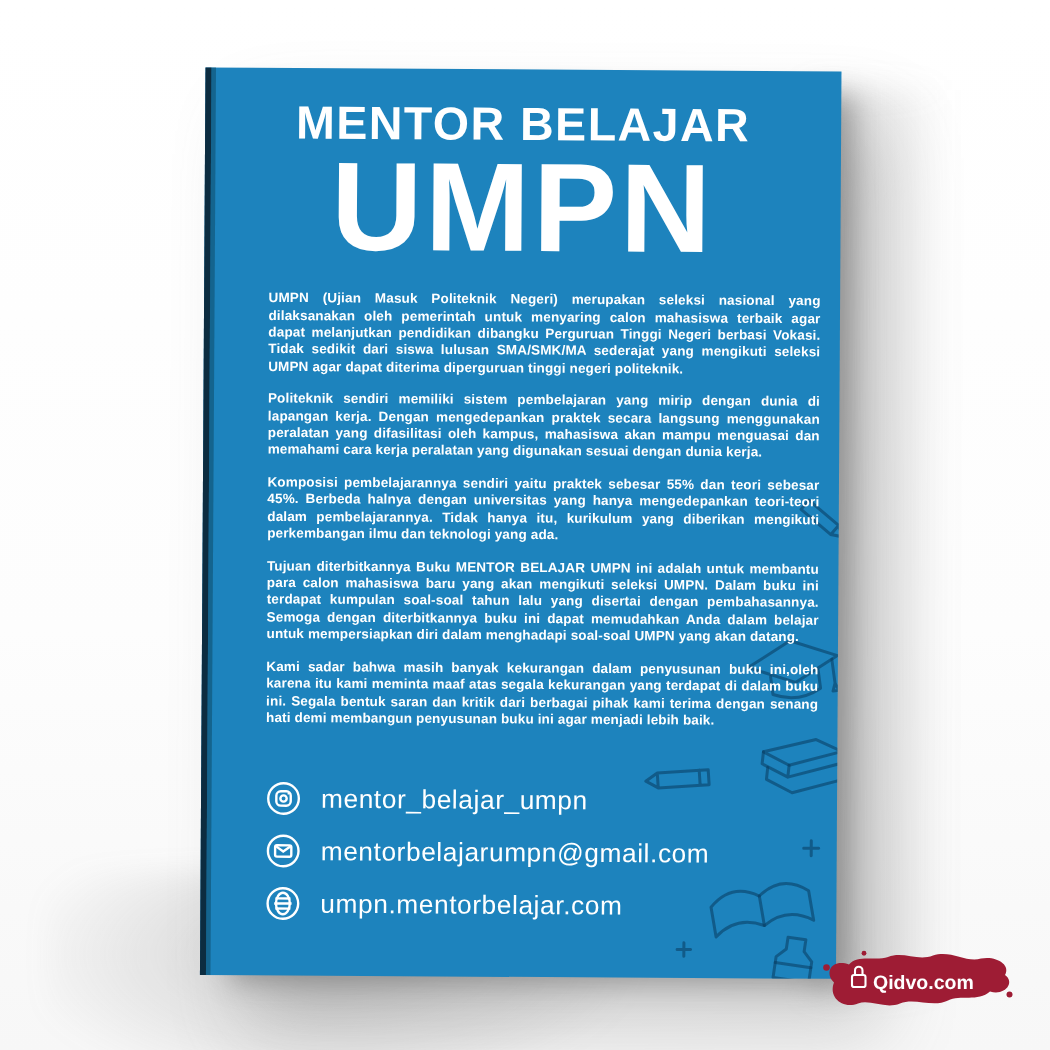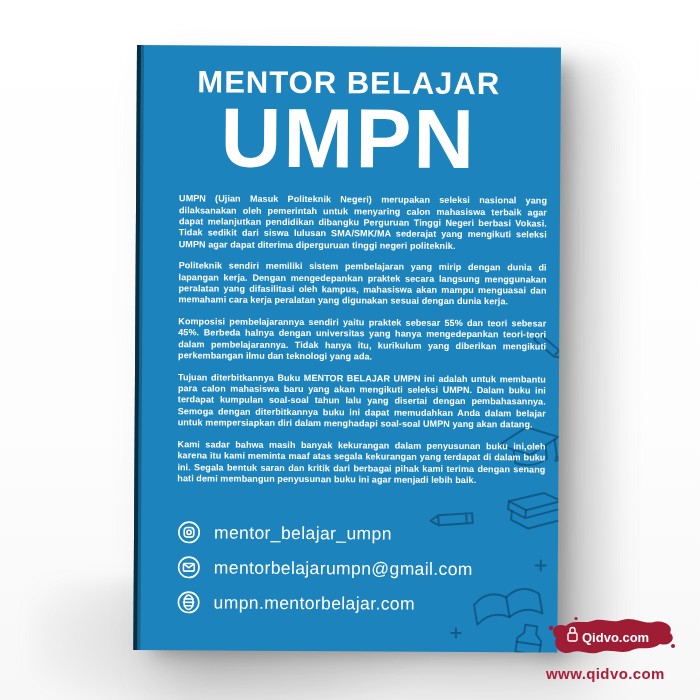--- a/index.html
+++ b/index.html
@@ -164,14 +164,13 @@
       <circle cx="5" cy="12" r="2.2" fill="#9e1c34"></circle>
       <circle cx="127" cy="30" r="2" fill="#9e1c34"></circle>
       <circle cx="30" cy="2.5" r="1.6" fill="#9e1c34"></circle>
       <g fill="none" stroke="#ffffff" stroke-width="1.4">
         <rect x="22" y="17" width="9" height="8" rx="1.4"></rect>
         <path d="M24,17 v-3 a2.5,2.5 0 0 1 5,0 v3"></path>
       </g>
       <text x="36" y="26" fill="#ffffff" font-family="Liberation Sans, sans-serif" font-size="13" font-weight="bold">Qidvo.com</text>
     </g>
   </svg>
-  <div class="watermark-url">www.qidvo.com</div>
 </div>
 
 </body></html>

